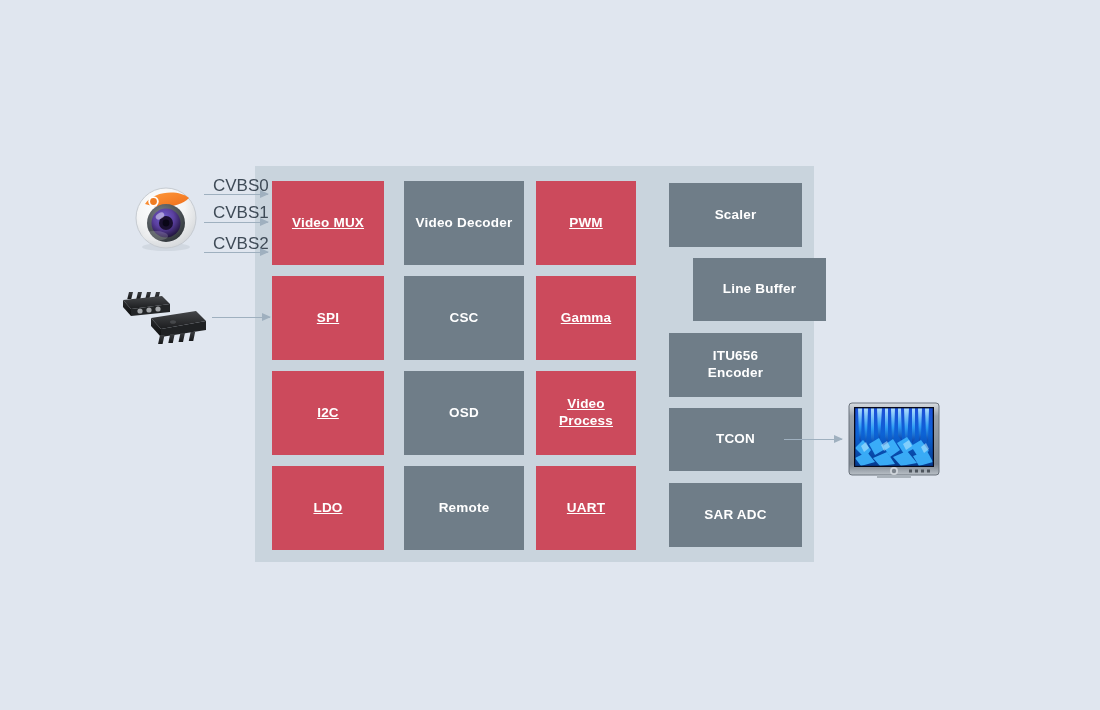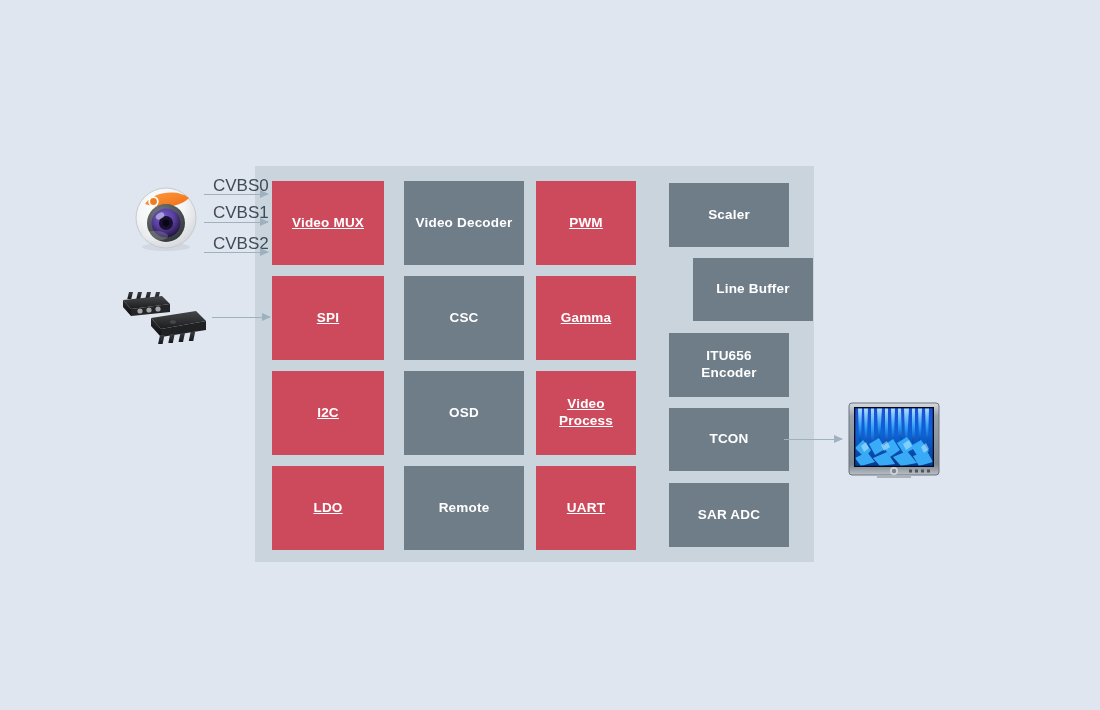--- a/index.html
+++ b/index.html
@@ -46,21 +46,21 @@
   
   .col1 { left: 272px; width: 112px; }
   .col2 { left: 404px; width: 120px; }
   .col3 { left: 536px; width: 100px; }
   .row1 { top: 181px; height: 84px; }
   .row2 { top: 276px; height: 84px; }
   .row3 { top: 371px; height: 84px; }
   .row4 { top: 466px; height: 84px; }
 
   
-  .col4 { left: 669px; width: 120px; }
+  .col4 { left: 669px; width: 133px; }
   .r4a { top: 183px; height: 64px; }
   .r4b { top: 258px; height: 63px; margin-left: 24px; }
   .r4c { top: 333px; height: 64px; }
   .r4d { top: 408px; height: 63px; }
   .r4e { top: 483px; height: 64px; }
 
   
   .conn {
     position: absolute;
     height: 1px;

